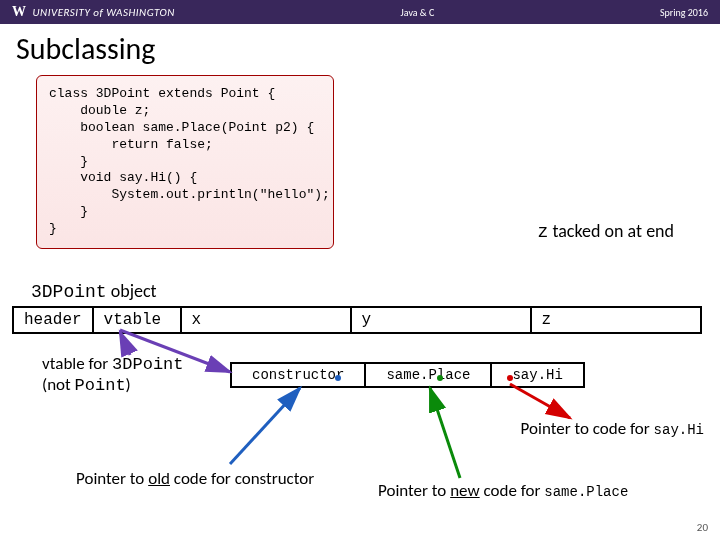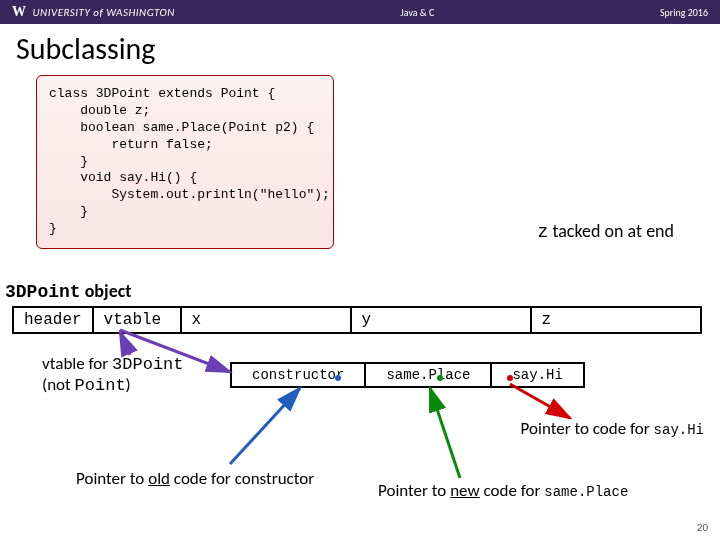--- a/index.html
+++ b/index.html
@@ -6,21 +6,21 @@
   body { width: 720px; height: 540px; font-family: Calibri, Arial, sans-serif; background: #fff; position: relative; overflow: hidden; }
   .header-bar { background: #39275b; height: 24px; display: flex; align-items: center; justify-content: space-between; padding: 0 12px; color: #fff; font-size: 10px; }
   .uw-logo { display: flex; align-items: center; gap: 6px; font-size: 11px; letter-spacing: 0.5px; font-style: italic; }
   .uw-logo .w { font-weight: bold; font-size: 14px; font-family: serif; font-style: normal; }
   .header-center { font-size: 10px; }
   .header-right { font-size: 10px; }
   .title { font-size: 30px; font-weight: 400; padding: 6px 16px 4px; color: #000; }
   .code-box { margin: 4px 0 0 36px; width: 298px; border: 1px solid #a00000; border-radius: 6px; background: linear-gradient(#fdf1f1, #fbe5e5); padding: 10px 12px; font-family: 'Courier New', monospace; font-size: 13px; line-height: 1.3; white-space: pre; color: #000; }
   .tacked { position: absolute; right: 46px; top: 220px; font-size: 18px; text-align: center; }
   .tacked .mono { font-family: 'Courier New', monospace; }
-  .obj-label { position: absolute; left: 5px; top: 280px; font-size: 18px; font-weight: bold; }
+  .obj-label { position: absolute; left: 31px; top: 280px; font-size: 18px; }
   .obj-label .mono { font-family: 'Courier New', monospace; }
   .layout-table { position: absolute; left: 12px; top: 306px; border-collapse: collapse; }
   .layout-table td { border: 2px solid #000; padding: 3px 10px; font-family: 'Courier New', monospace; font-size: 16px; background: #fff; }
   .layout-table td.header-cell { width: 68px; }
   .layout-table td.vtable-cell { width: 88px; }
   .layout-table td.xcell { width: 170px; }
   .layout-table td.ycell { width: 180px; }
   .layout-table td.zcell { width: 170px; }
   .vtable-caption { position: absolute; left: 42px; top: 354px; font-size: 17px; line-height: 1.2; }
   .vtable-caption .mono { font-family: 'Courier New', monospace; }

